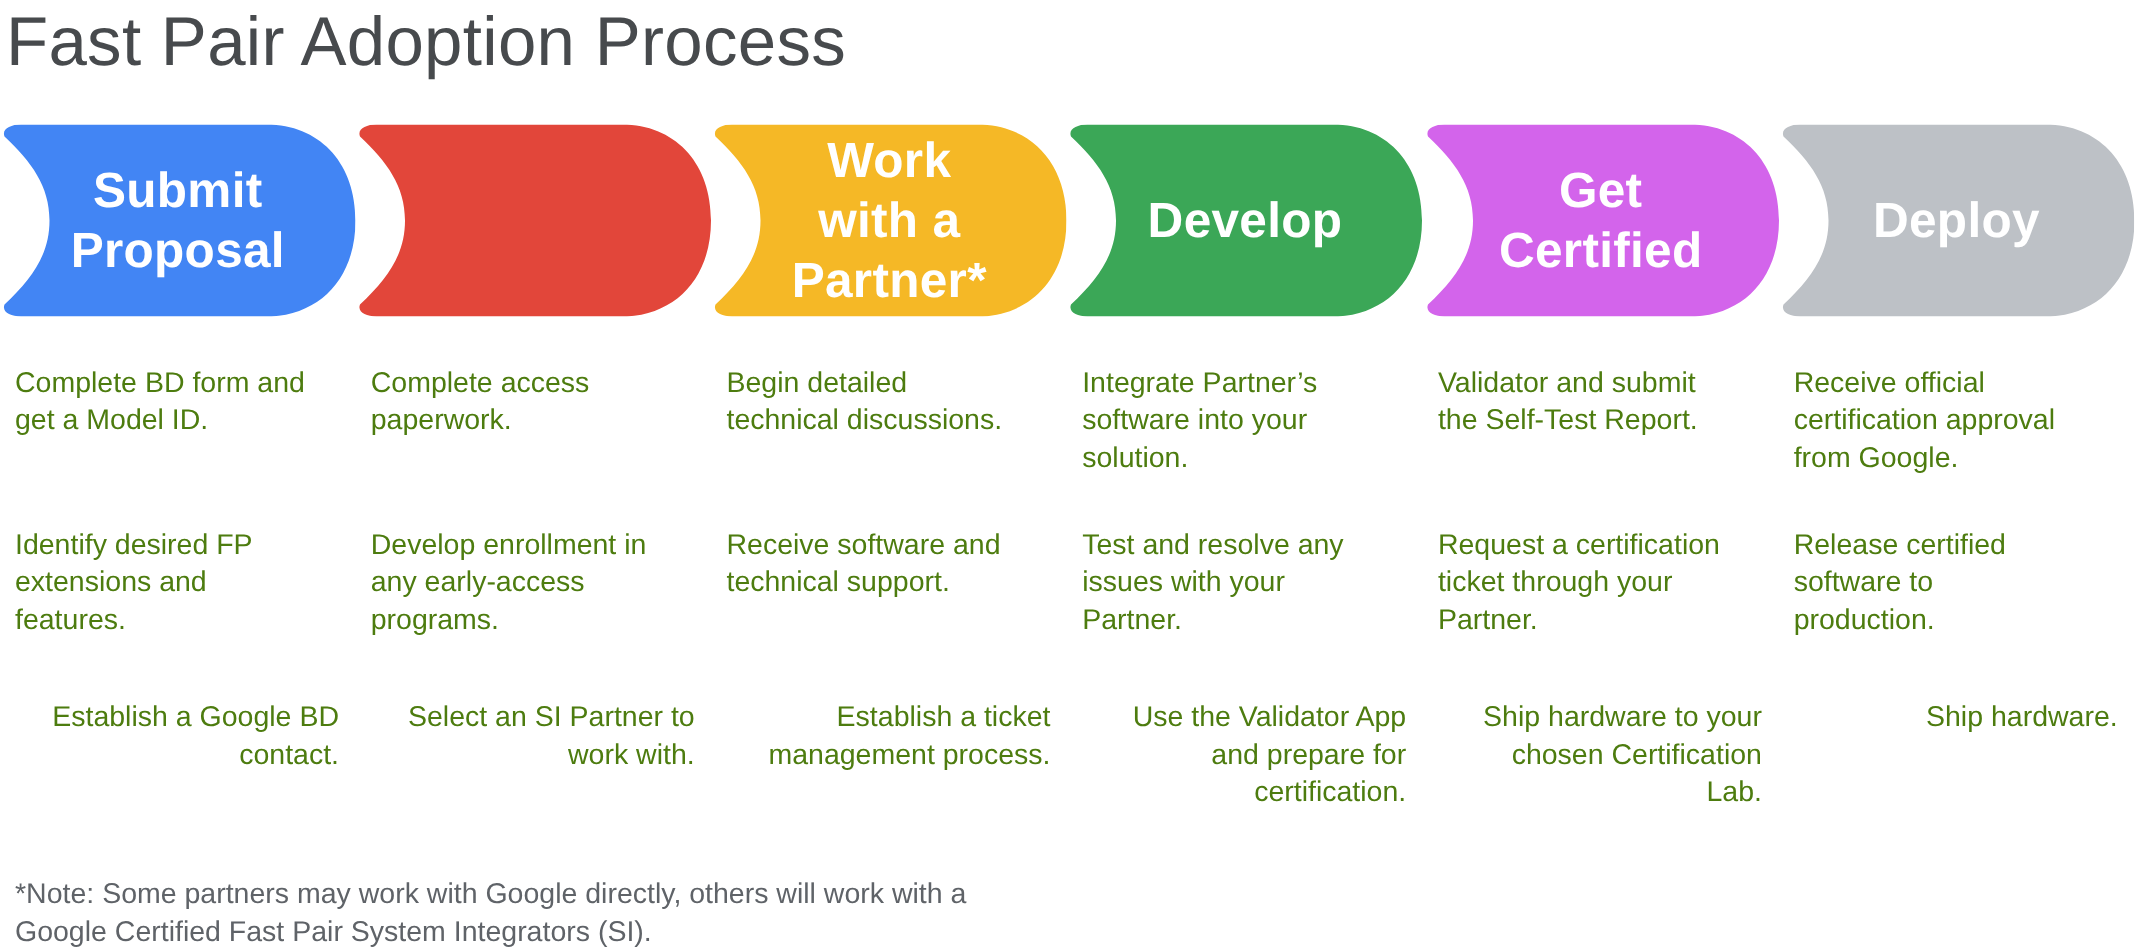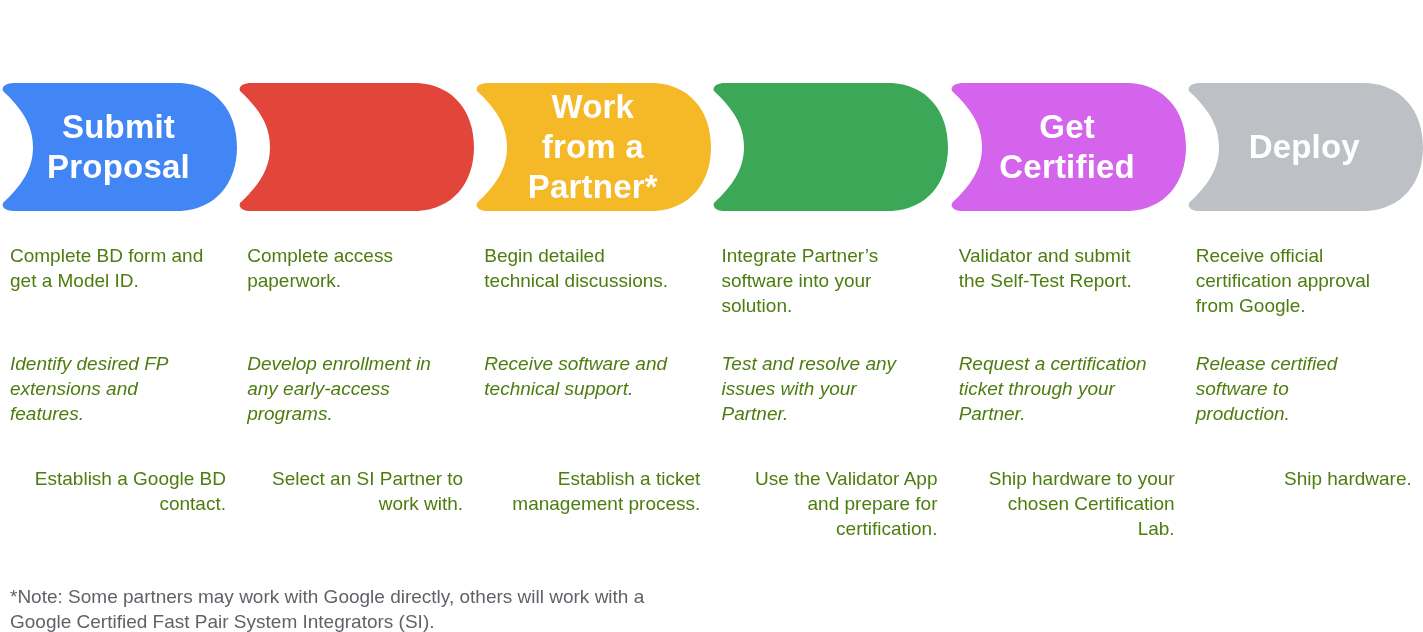--- a/index.html
+++ b/index.html
@@ -62,38 +62,39 @@
     position: absolute;
     left: 10px;
     width: 216px;
     margin: 0;
     font-size: 19px;
     line-height: 25px;
     color: #4d7c0f;
     white-space: pre-line;
   }
   .item-1 { top: 160px; }
-  .item-2 { top: 268px; font-style: italic; }
+  .item-2 { top: 268px; }
   .item-3 { top: 383px; text-align: right; }
   .note {
     position: absolute;
     left: 10px;
     top: 584px;
     margin: 0;
     font-size: 19px;
     line-height: 25px;
     color: #5f6368;
     white-space: pre-line;
   }
   [data-bind]:empty { display: none; }
 </style>
 </head>
 <body>
 
 <div class="page">
+  <h1 class="title" data-bind="title">Fast Pair Adoption Process</h1>
 
   <div class="stages">
 
     <div class="stage">
       <svg class="shape" width="237" height="128" viewBox="0 0 237 128" preserveAspectRatio="none" aria-hidden="true">
         <path d="M 14 0 L 181 0 C 215 2 237 27 237 64 C 237 101 215 126 181 128 L 14 128 C 7 128 1 125 3 120 C 21 103 33 87 33 64 C 33 41 21 25 3 8 C 1 3 7 0 14 0 Z" fill="#4285F4"></path>
       </svg>
       <div class="stage-label" data-bind="stages.0.label">Submit
 Proposal</div>
       <p class="item item-1" data-bind="stages.0.items.0">Complete BD form and
@@ -116,34 +117,35 @@
 programs.</p>
       <p class="item item-3" data-bind="stages.1.items.2">Select an SI Partner to
 work with.</p>
     </div>
 
     <div class="stage">
       <svg class="shape" width="237" height="128" viewBox="0 0 237 128" preserveAspectRatio="none" aria-hidden="true">
         <path d="M 14 0 L 181 0 C 215 2 237 27 237 64 C 237 101 215 126 181 128 L 14 128 C 7 128 1 125 3 120 C 21 103 33 87 33 64 C 33 41 21 25 3 8 C 1 3 7 0 14 0 Z" fill="#F5B826"></path>
       </svg>
       <div class="stage-label" data-bind="stages.2.label">Work
-from a
+with a
 Partner*</div>
       <p class="item item-1" data-bind="stages.2.items.0">Begin detailed
 technical discussions.</p>
       <p class="item item-2" data-bind="stages.2.items.1">Receive software and
 technical support.</p>
       <p class="item item-3" data-bind="stages.2.items.2">Establish a ticket
 management process.</p>
     </div>
 
     <div class="stage">
       <svg class="shape" width="237" height="128" viewBox="0 0 237 128" preserveAspectRatio="none" aria-hidden="true">
         <path d="M 14 0 L 181 0 C 215 2 237 27 237 64 C 237 101 215 126 181 128 L 14 128 C 7 128 1 125 3 120 C 21 103 33 87 33 64 C 33 41 21 25 3 8 C 1 3 7 0 14 0 Z" fill="#3BA757"></path>
       </svg>
+      <div class="stage-label" data-bind="stages.3.label">Develop</div>
       <p class="item item-1" data-bind="stages.3.items.0">Integrate Partner’s
 software into your
 solution.</p>
       <p class="item item-2" data-bind="stages.3.items.1">Test and resolve any
 issues with your
 Partner.</p>
       <p class="item item-3" data-bind="stages.3.items.2">Use the Validator App
 and prepare for
 certification.</p>
     </div>

